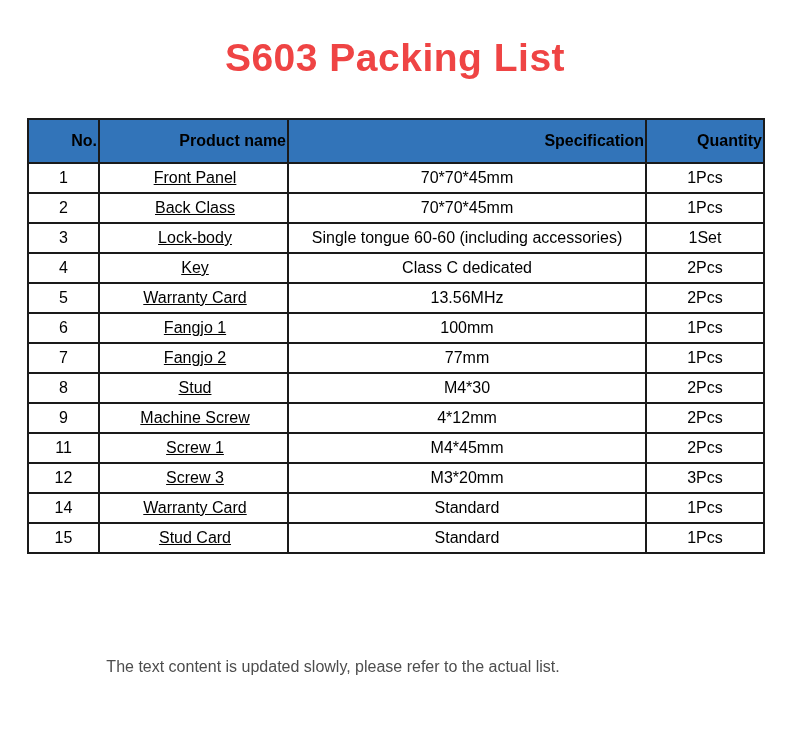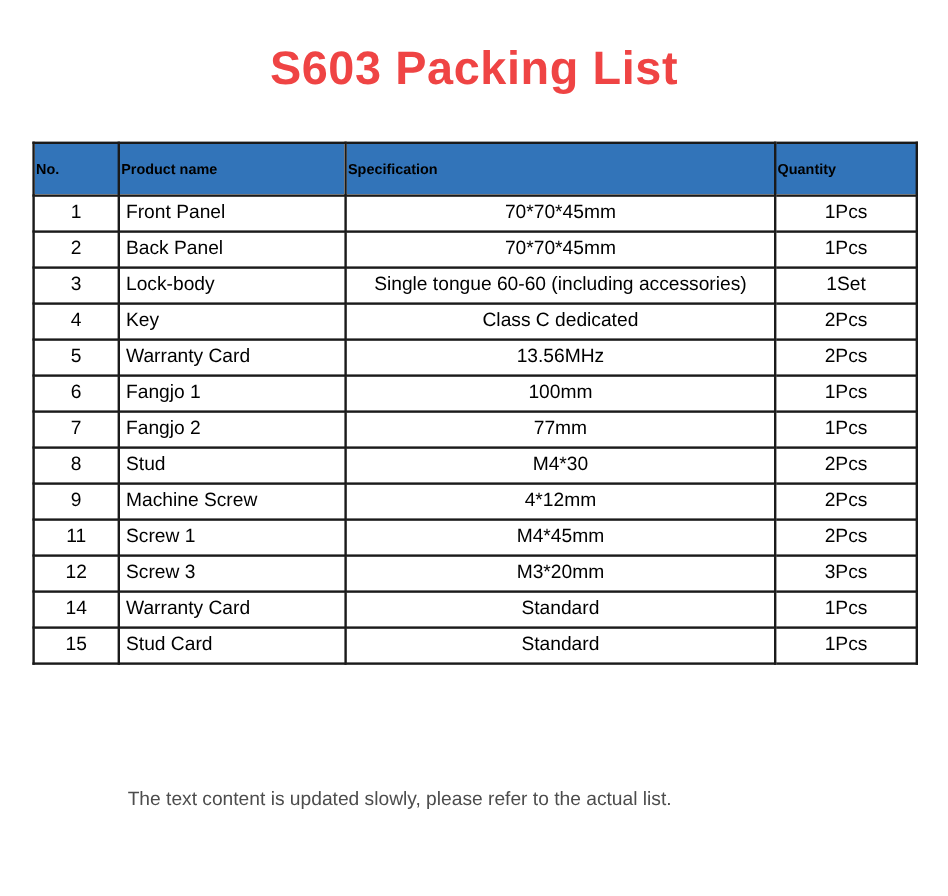--- a/index.html
+++ b/index.html
@@ -33,35 +33,36 @@
     table-layout:fixed;
   }
   table.packing th, table.packing td{
     border:2px solid var(--border-col);
     color:#000000;
     overflow:hidden;
     white-space:nowrap;
   }
   table.packing th{
     background:var(--header-bg);
-    font-size:12px;
+    font-size:16px;
     font-weight:bold;
     height:40px;
-    text-align:left;
+    text-align:right;
   }
   table.packing td{
     font-size:16px;
     font-weight:normal;
     height:28px;
     text-align:center;
     padding:0 2px;
   }
   table.packing td.left{
-    text-align:left;
+    text-align:center;
     padding-left:5px;
+    text-decoration:underline;
   }
   col.c-no{width:71px;}
   col.c-name{width:189px;}
   col.c-spec{width:358px;}
   col.c-qty{width:118px;}
   .footer-note{
     position:absolute;
     top:658px;left:0;width:666px;
     text-align:center;
     font-size:16px;
@@ -90,21 +91,21 @@
   </thead>
   <tbody id="table-body">
       <tr>
         <td>1</td>
         <td class="left">Front Panel</td>
         <td>70*70*45mm</td>
         <td>1Pcs</td>
       </tr>
       <tr>
         <td>2</td>
-        <td class="left">Back Panel</td>
+        <td class="left">Back Class</td>
         <td>70*70*45mm</td>
         <td>1Pcs</td>
       </tr>
       <tr>
         <td>3</td>
         <td class="left">Lock-body</td>
         <td>Single tongue 60-60 (including accessories)</td>
         <td>1Set</td>
       </tr>
       <tr>

